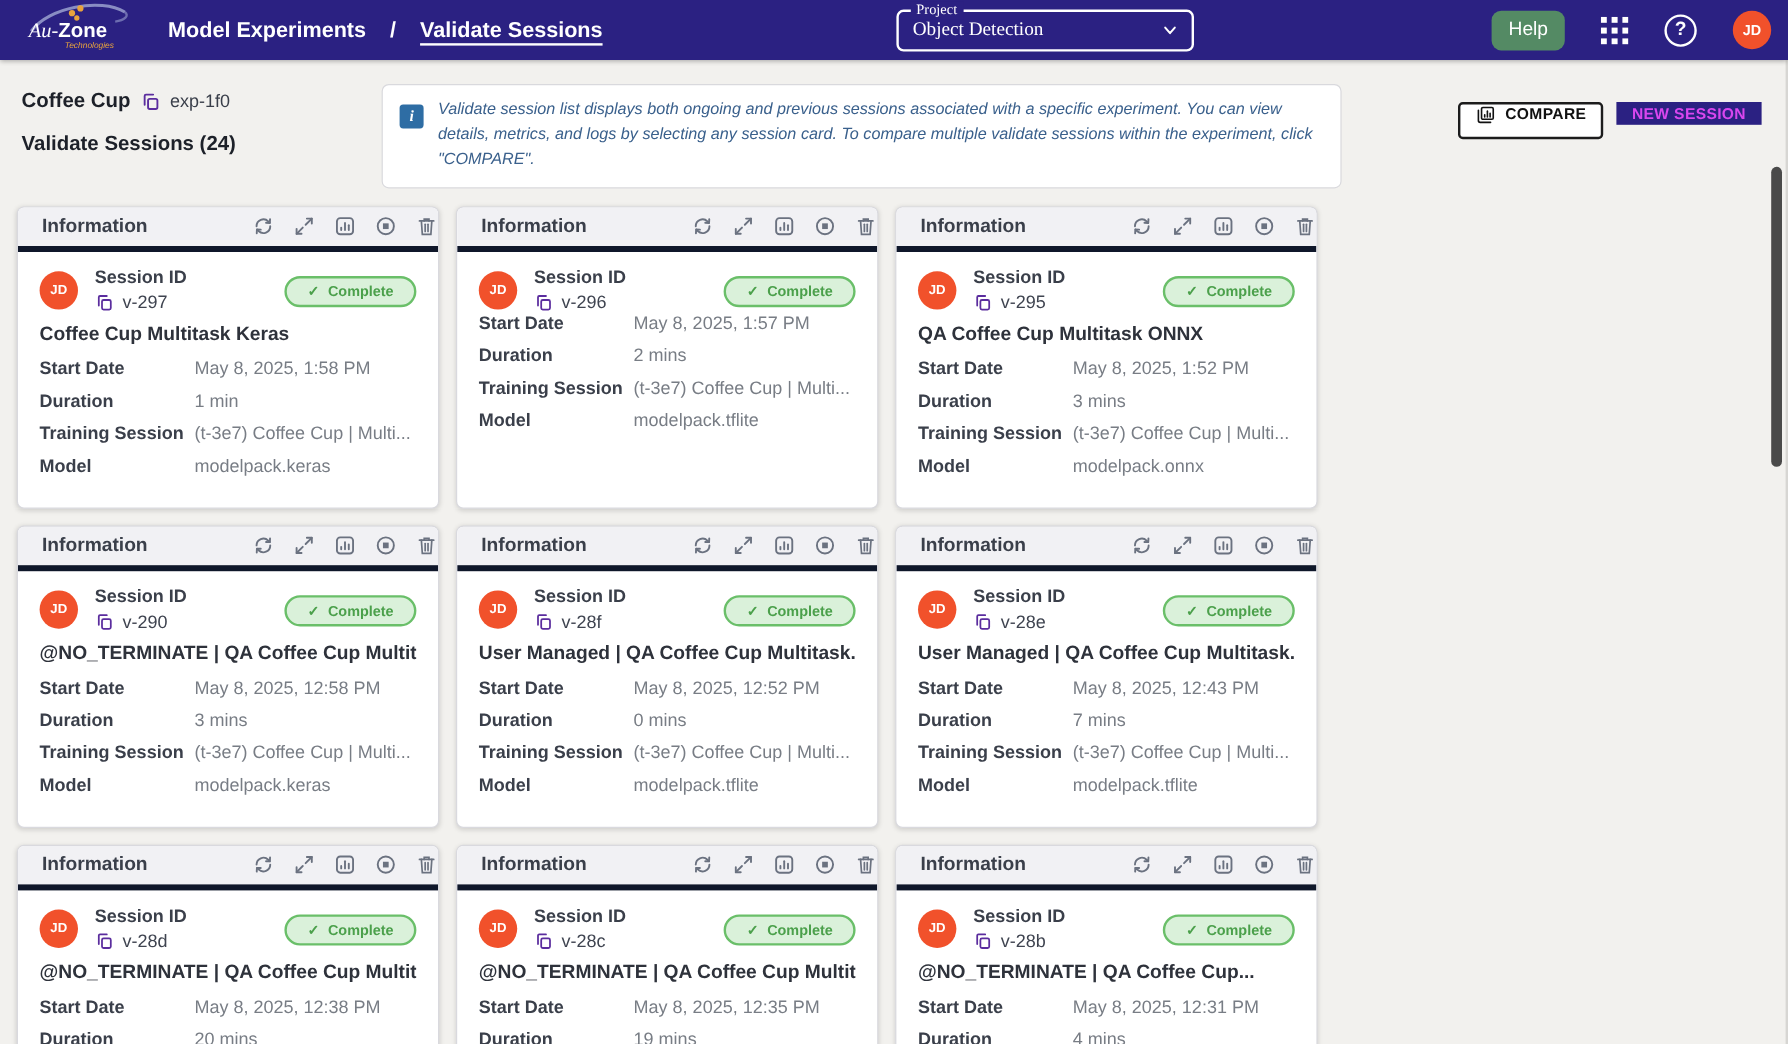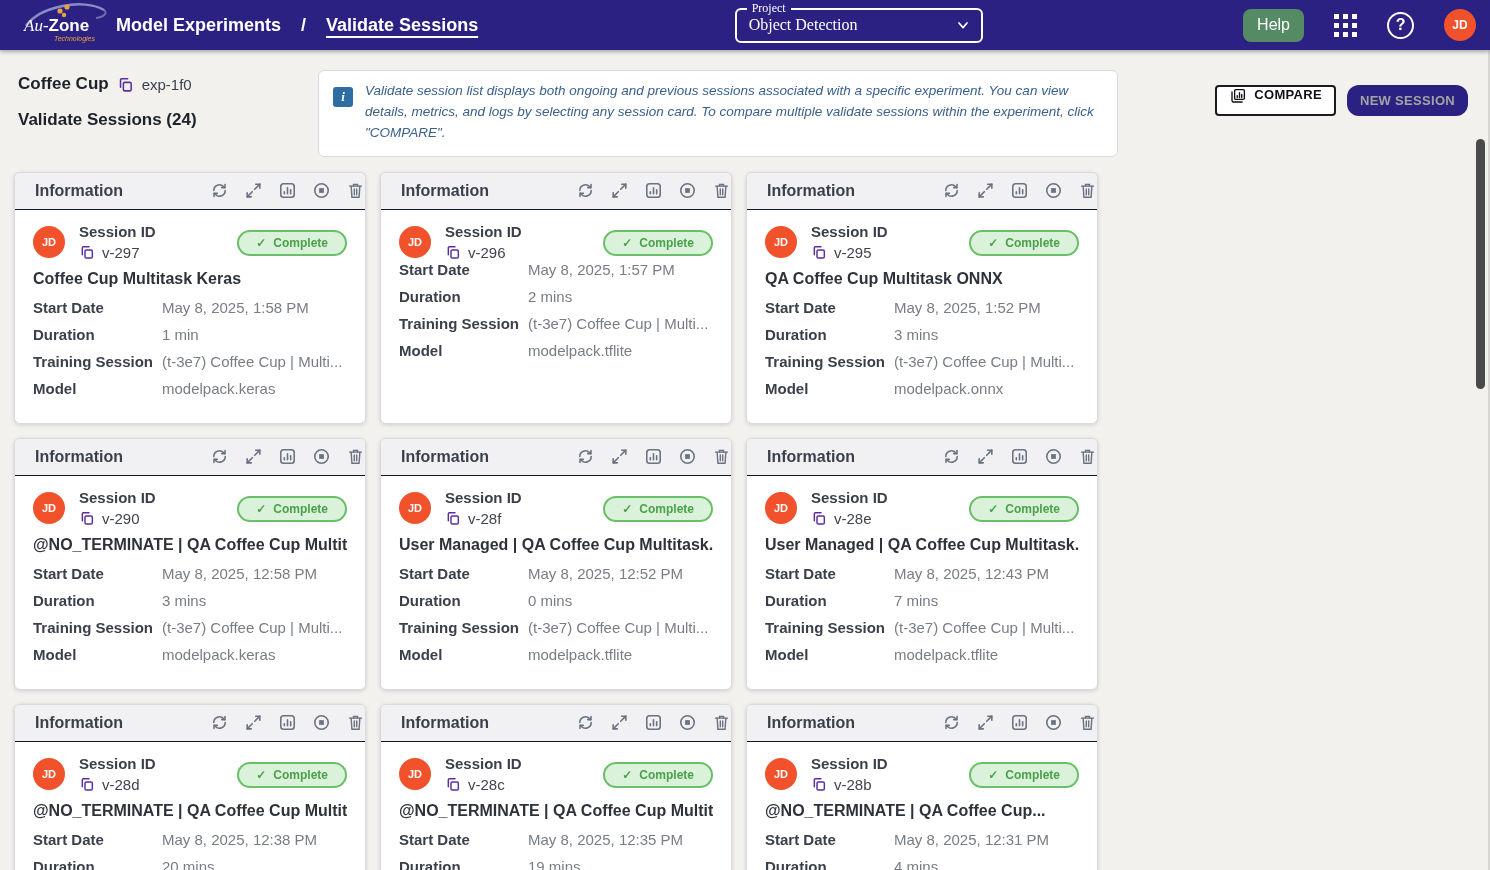--- a/index.html
+++ b/index.html
@@ -14,21 +14,21 @@
 
   
   .navbar{height:50px;background:var(--navbar-bg);display:flex;align-items:center;padding:0 14px 0 16px;
     box-shadow:0 2px 4px rgba(0,0,0,.3);position:relative;z-index:5;}
   .logo{width:100px;position:relative;height:48px;cursor:pointer;}
   .logo svg{position:absolute;top:1px;left:4px;}
   .logo-text{position:absolute;top:15px;left:8px;color:#fff;font-size:17px;white-space:nowrap;}
   .logo-prefix{font-style:italic;font-family:"Liberation Serif",serif;}
   .logo-suffix{font-weight:700;}
   .logo-sub{position:absolute;top:34px;left:38px;color:#e8a33d;font-size:7px;font-style:italic;}
-  .breadcrumb{display:flex;align-items:center;gap:20px;color:#fff;font-size:18px;font-weight:700;justify-content:flex-end;}
+  .breadcrumb{display:flex;align-items:center;gap:20px;margin-left:24px;color:#fff;font-size:18px;font-weight:700;justify-content:flex-end;}
   .breadcrumb a{color:#fff;text-decoration:none;cursor:pointer;}
   .breadcrumb a.active{text-decoration:underline;text-underline-offset:5px;text-decoration-thickness:2px;}
   .nav-spacer{flex:1;}
   .project-select{position:relative;width:248px;height:35px;border:2px solid #fff;border-radius:6px;
     display:flex;align-items:center;padding:0 10px 0 12px;cursor:pointer;font-family:Liberation Serif, serif;}
   .project-label{position:absolute;top:-9px;left:10px;background:var(--navbar-bg);color:#fff;
     font-size:12px;padding:0 5px;}
   .project-value{color:#fff;font-size:16px;flex:1;}
   .chevron{color:#fff;}
   .help-btn{background:var(--help-green);color:#fff;border:none;border-radius:8px;height:33px;
@@ -50,28 +50,28 @@
   .info-banner{width:800px;background:#fff;border:1px solid #d9d9dd;border-radius:6px;
     padding:10px 16px 12px 14px;display:flex;gap:12px;align-items:flex-start;}
   .info-icon{width:20px;height:20px;background:#2e6da4;color:#fff;border-radius:3px;font-weight:700;
     font-size:13px;display:flex;align-items:center;justify-content:center;flex-shrink:0;margin-top:6px;
     font-family:"Liberation Serif",serif;font-style:italic;}
   .info-text{font-size:13.5px;font-style:italic;color:var(--info-blue);line-height:1.55;}
   .header-actions{margin-left:auto;display:flex;gap:11px;margin-top:15px;}
   .compare-btn{height:31px;background:#fff;border:2px solid #1c1c1c;border-radius:4px;display:flex;
     align-items:flex-start;gap:7px;padding:0 12px;font-size:13px;font-weight:700;color:#111;
     font-family:inherit;cursor:pointer;letter-spacing:.3px;}
-  .new-session-btn{height:31px;background:var(--accent-indigo);border:none;border-radius:12px;color:#a3a3a3;
+  .new-session-btn{height:19px;background:var(--accent-indigo);border:none;border-radius:0;color:#d946ef;
     font-size:13px;font-weight:700;padding:0 13px;font-family:inherit;cursor:pointer;letter-spacing:.3px;}
 
   
   .cards-grid{margin:15px 0 0 14px;display:grid;grid-template-columns:repeat(3,352px);gap:14px;}
   .card{width:352px;height:252px;background:#fff;border:1px solid #d9d9de;border-radius:6px;
     box-shadow:0 1px 4px rgba(0,0,0,.14);overflow:hidden;cursor:pointer;}
-  .card-header{height:37px;background:#f1f1f4;border-bottom:1px solid #0f172a;display:flex;
+  .card-header{height:37px;background:#f1f1f4;border-bottom:5px solid #0f172a;display:flex;
     align-items:center;padding:0 0 0 20px;}
   .card-title{font-size:16px;font-weight:700;color:var(--label-dark);}
   .card-actions{margin-left:auto;display:flex;gap:15px;align-items:center;}
   .icon-btn{background:none;border:none;padding:0;cursor:pointer;color:#6b7280;display:flex;align-items:center;}
   .card-body{padding:13px 18px 0 18px;}
   .session-row{display:flex;align-items:flex-start;}
   .avatar-sm{width:32px;height:32px;border-radius:50%;background:var(--avatar-orange);color:#fff;
     font-size:11px;font-weight:700;display:flex;align-items:center;justify-content:center;
     flex-shrink:0;margin:3px 14px 0 0;}
   .sid-label{font-size:15px;font-weight:700;color:var(--label-dark);}

